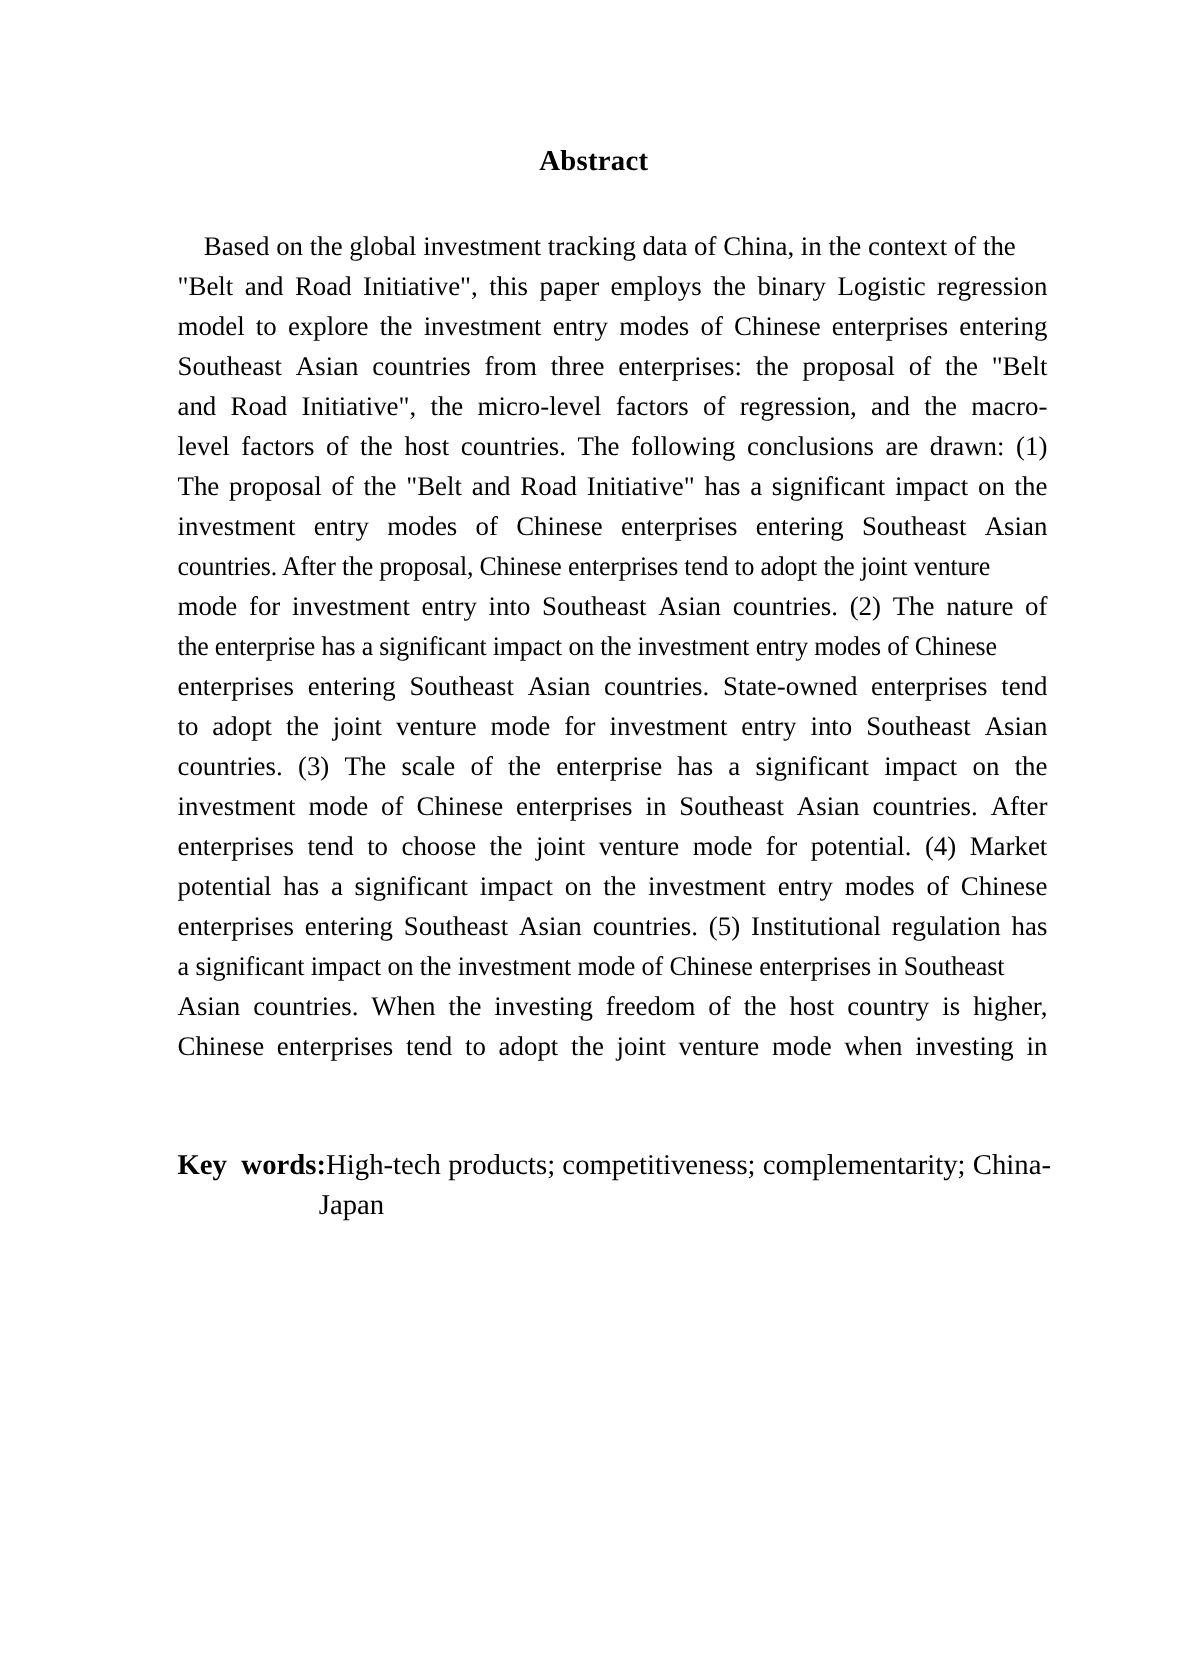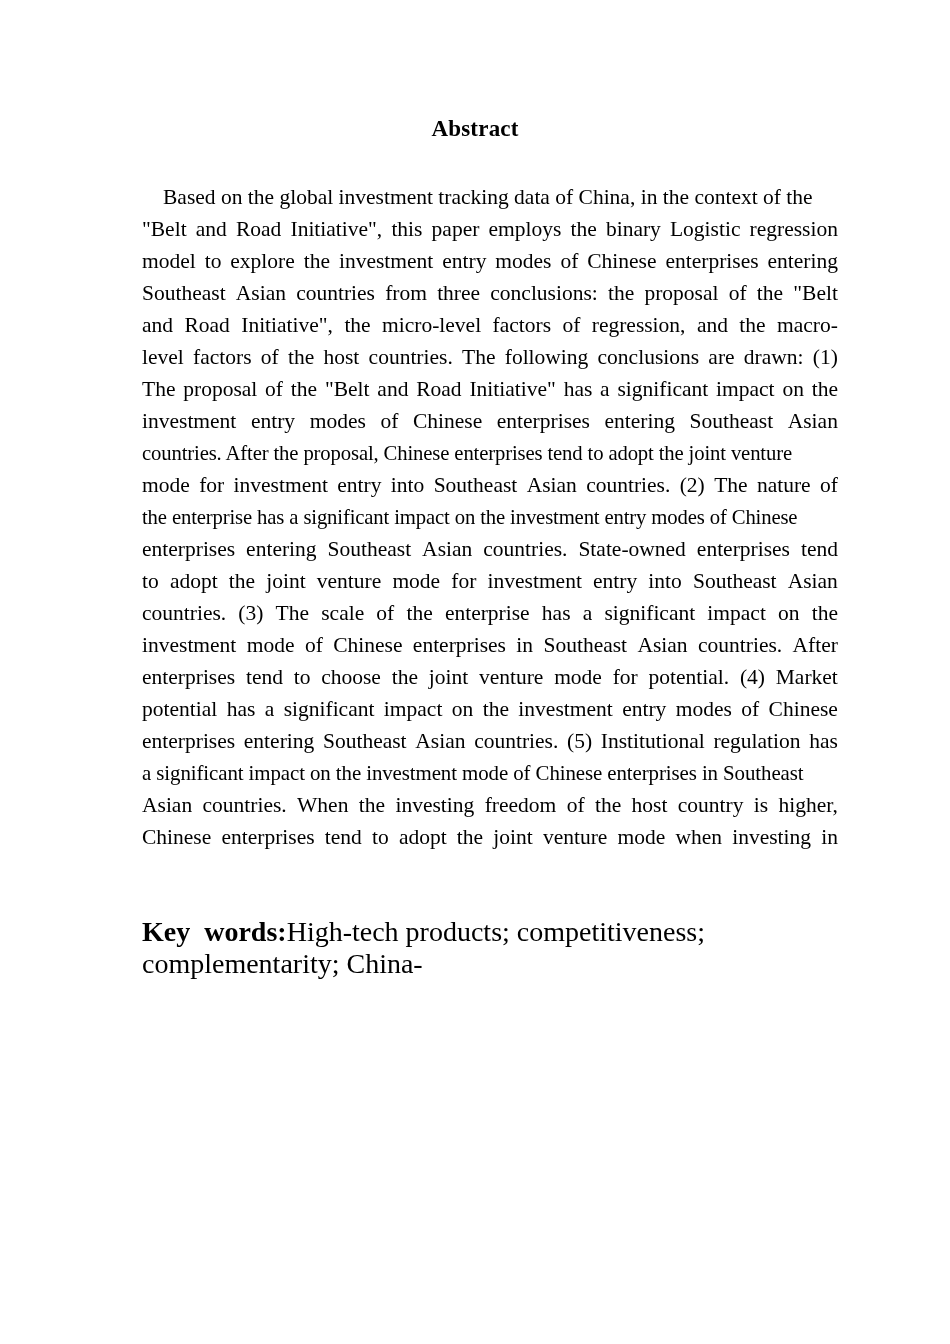--- a/index.html
+++ b/index.html
@@ -56,21 +56,21 @@
   .condensed-2 {
     transform: scaleX(0.972);
     transform-origin: left center;
     letter-spacing: -0.1px;
   }
   .keywords {
     position: absolute;
     top: 916px;
     left: 142px;
     width: 700px;
-    font-size: 28px;
+    font-size: 23px;
     line-height: 32px;
   }
   .kw-label {
     font-weight: bold;
     white-space: pre;
   }
   .kw-line2 {
     display: block;
     padding-left: 113px;
   }
@@ -79,21 +79,21 @@
 <body>
 
 <div class="page">
 
   <div class="page-title">Abstract</div>
 
   <div class="abstract-body" id="abstract-body">
       <div class="para-line indent-first">Based on the global investment tracking data of China, in the context of the</div>
       <div class="j"><span>"Belt</span><span>and</span><span>Road</span><span>Initiative",</span><span>this</span><span>paper</span><span>employs</span><span>the</span><span>binary</span><span>Logistic</span><span>regression</span></div>
       <div class="j"><span>model</span><span>to</span><span>explore</span><span>the</span><span>investment</span><span>entry</span><span>modes</span><span>of</span><span>Chinese</span><span>enterprises</span><span>entering</span></div>
-      <div class="j"><span>Southeast</span><span>Asian</span><span>countries</span><span>from</span><span>three</span><span>conclusions:</span><span>the</span><span>proposal</span><span>of</span><span>the</span><span>"Belt</span></div>
+      <div class="j"><span>Southeast</span><span>Asian</span><span>countries</span><span>from</span><span>three</span><span>enterprises:</span><span>the</span><span>proposal</span><span>of</span><span>the</span><span>"Belt</span></div>
       <div class="j"><span>and</span><span>Road</span><span>Initiative",</span><span>the</span><span>micro-level</span><span>factors</span><span>of</span><span>regression,</span><span>and</span><span>the</span><span>macro-</span></div>
       <div class="j"><span>level</span><span>factors</span><span>of</span><span>the</span><span>host</span><span>countries.</span><span>The</span><span>following</span><span>conclusions</span><span>are</span><span>drawn:</span><span>(1)</span></div>
       <div class="j"><span>The</span><span>proposal</span><span>of</span><span>the</span><span>"Belt</span><span>and</span><span>Road</span><span>Initiative"</span><span>has</span><span>a</span><span>significant</span><span>impact</span><span>on</span><span>the</span></div>
       <div class="j"><span>investment</span><span>entry</span><span>modes</span><span>of</span><span>Chinese</span><span>enterprises</span><span>entering</span><span>Southeast</span><span>Asian</span></div>
       <div class="para-line condensed">countries. After the proposal, Chinese enterprises tend to adopt the joint venture</div>
       <div class="j"><span>mode</span><span>for</span><span>investment</span><span>entry</span><span>into</span><span>Southeast</span><span>Asian</span><span>countries.</span><span>(2)</span><span>The</span><span>nature</span><span>of</span></div>
       <div class="para-line condensed">the enterprise has a significant impact on the investment entry modes of Chinese</div>
       <div class="j"><span>enterprises</span><span>entering</span><span>Southeast</span><span>Asian</span><span>countries.</span><span>State-owned</span><span>enterprises</span><span>tend</span></div>
       <div class="j"><span>to</span><span>adopt</span><span>the</span><span>joint</span><span>venture</span><span>mode</span><span>for</span><span>investment</span><span>entry</span><span>into</span><span>Southeast</span><span>Asian</span></div>
       <div class="j"><span>countries.</span><span>(3)</span><span>The</span><span>scale</span><span>of</span><span>the</span><span>enterprise</span><span>has</span><span>a</span><span>significant</span><span>impact</span><span>on</span><span>the</span></div>
@@ -101,15 +101,16 @@
       <div class="j"><span>enterprises</span><span>tend</span><span>to</span><span>choose</span><span>the</span><span>joint</span><span>venture</span><span>mode</span><span>for</span><span>potential.</span><span>(4)</span><span>Market</span></div>
       <div class="j"><span>potential</span><span>has</span><span>a</span><span>significant</span><span>impact</span><span>on</span><span>the</span><span>investment</span><span>entry</span><span>modes</span><span>of</span><span>Chinese</span></div>
       <div class="j"><span>enterprises</span><span>entering</span><span>Southeast</span><span>Asian</span><span>countries.</span><span>(5)</span><span>Institutional</span><span>regulation</span><span>has</span></div>
       <div class="para-line condensed-2">a significant impact on the investment mode of Chinese enterprises in Southeast</div>
       <div class="j"><span>Asian</span><span>countries.</span><span>When</span><span>the</span><span>investing</span><span>freedom</span><span>of</span><span>the</span><span>host</span><span>country</span><span>is</span><span>higher,</span></div>
       <div class="j"><span>Chinese</span><span>enterprises</span><span>tend</span><span>to</span><span>adopt</span><span>the</span><span>joint</span><span>venture</span><span>mode</span><span>when</span><span>investing</span><span>in</span></div>
     </div>
 
   <div class="keywords">
     <span class="kw-label">Key  words:</span><span>High-tech products; competitiveness; complementarity; China-</span>
+    <span class="kw-line2">Japan</span>
   </div>
 
 </div>
 
 </body></html>

